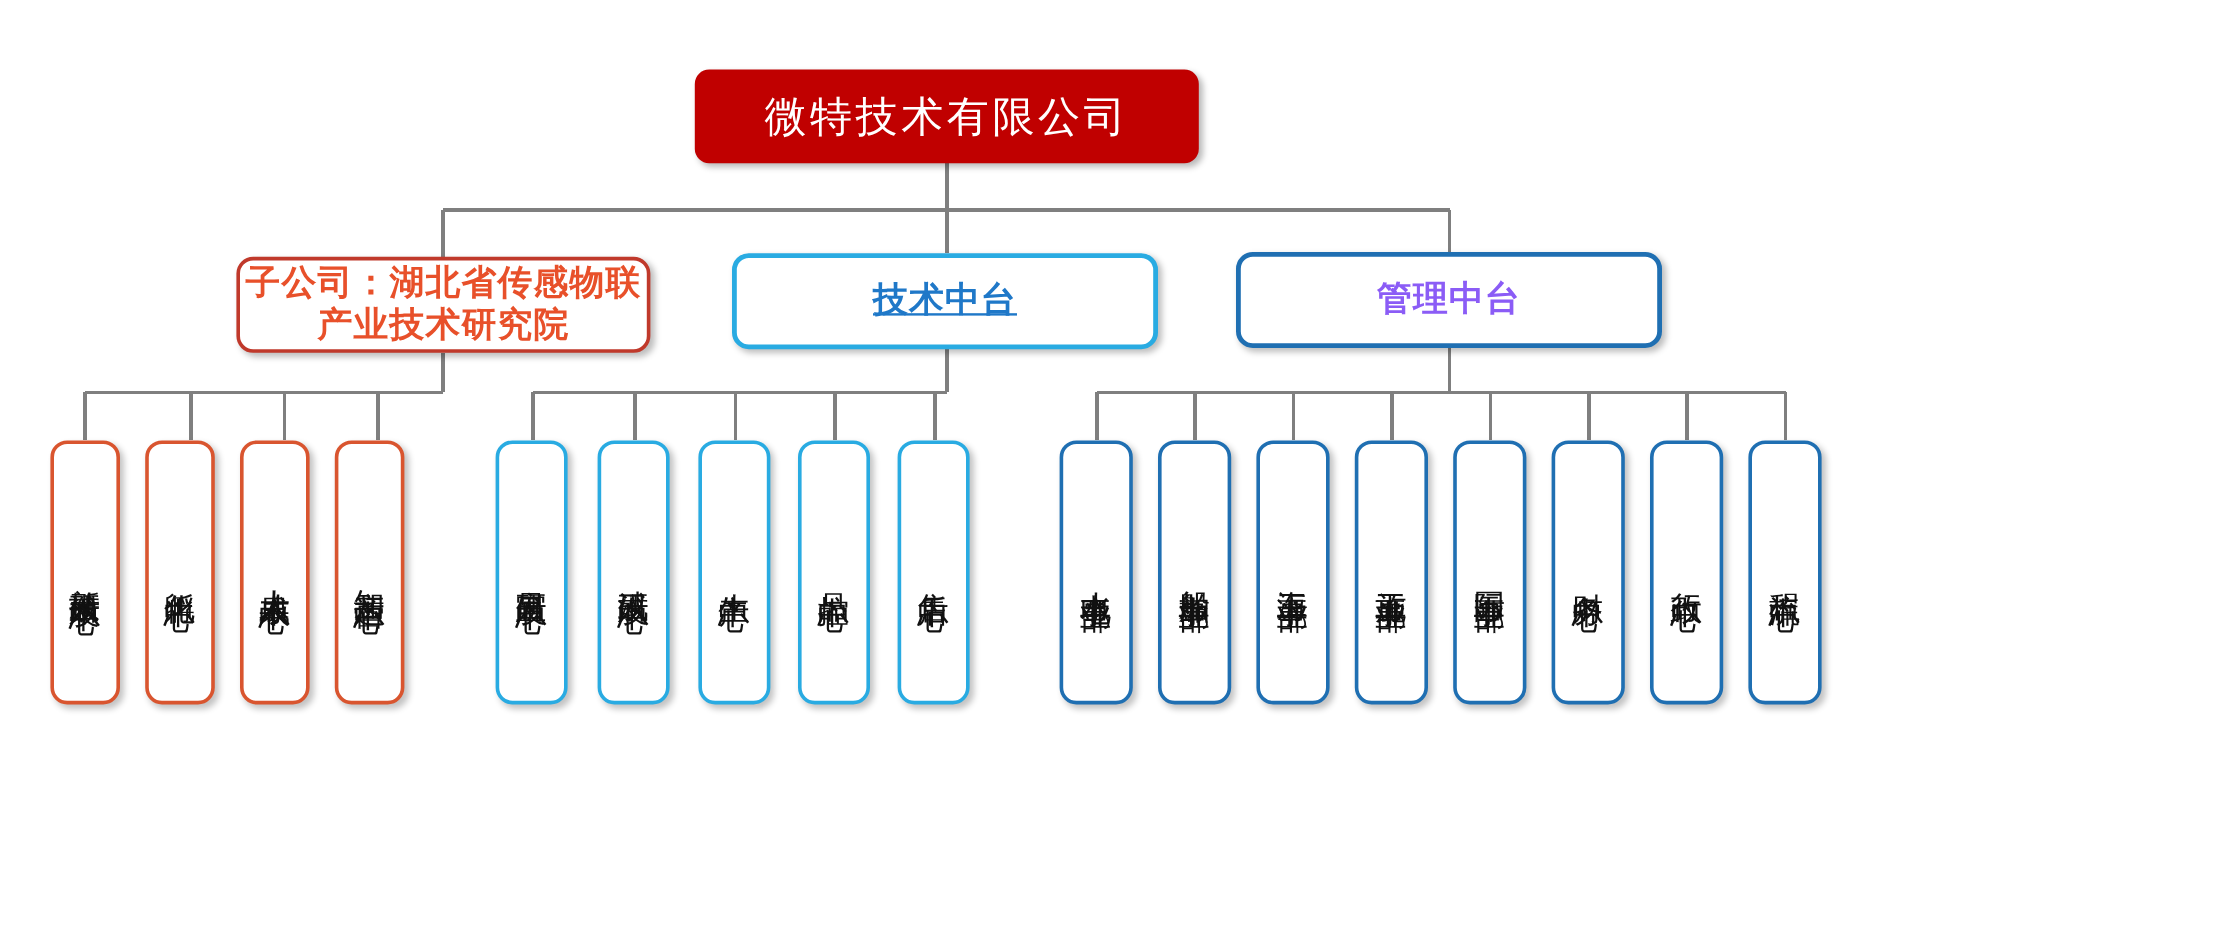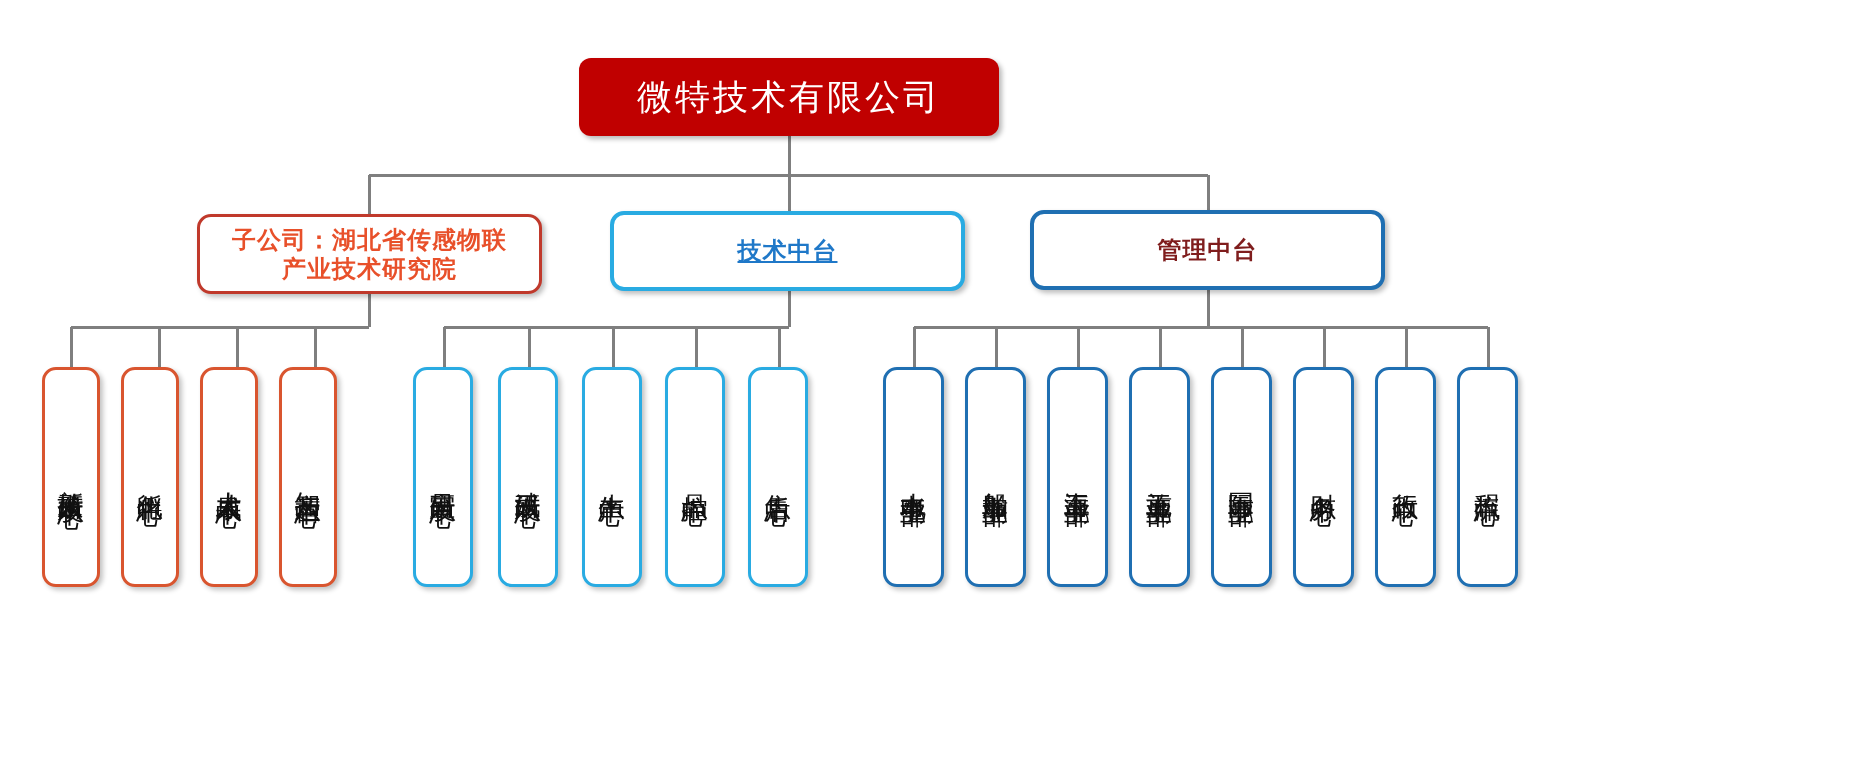--- a/index.html
+++ b/index.html
@@ -49,41 +49,41 @@
     height: 80px;
     border-radius: 14px;
     background: #ffffff;
     box-shadow: 3px 3px 5px rgba(0,0,0,0.26);
     display: flex;
     align-items: center;
     justify-content: center;
     text-align: center;
   }
   .node-l2 .node-label {
-    font-size: 24px;
+    font-size: 29px;
     font-weight: bold;
     line-height: 1.22;
     letter-spacing: 1px;
     white-space: pre-line;
   }
   .l2-sub {
     left: 193px; top: 214px; width: 345px;
     border: 3px solid #C0392B;
   }
   .l2-sub .node-label { color: #E8502A; }
   .l2-tech {
     left: 606px; top: 211px; width: 355px;
     border: 4px solid #29ABE2;
   }
   .l2-tech .node-label { color: #1F78C8; text-decoration: underline; }
   .l2-mgmt {
     left: 1026px; top: 210px; width: 355px;
     border: 4px solid #1F6FB2;
   }
-  .l2-mgmt .node-label { color: #7f1d1d; }
+  .l2-mgmt .node-label { color: #8b5cf6; }
   
   .node-leaf {
     position: absolute;
     top: 367px;
     height: 220px;
     border-radius: 14px;
     background: #ffffff;
     box-shadow: 3px 3px 5px rgba(0,0,0,0.24);
     display: flex;
     align-items: center;

